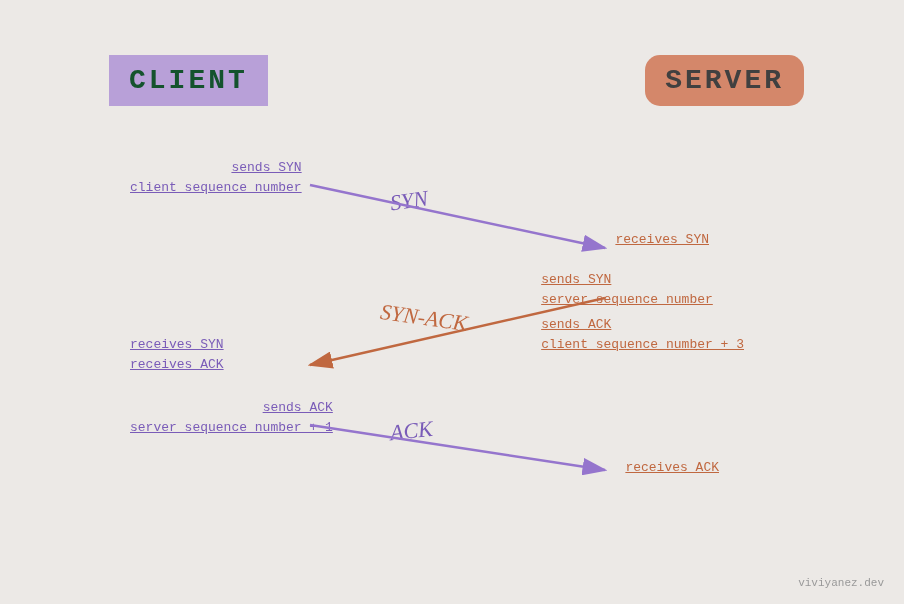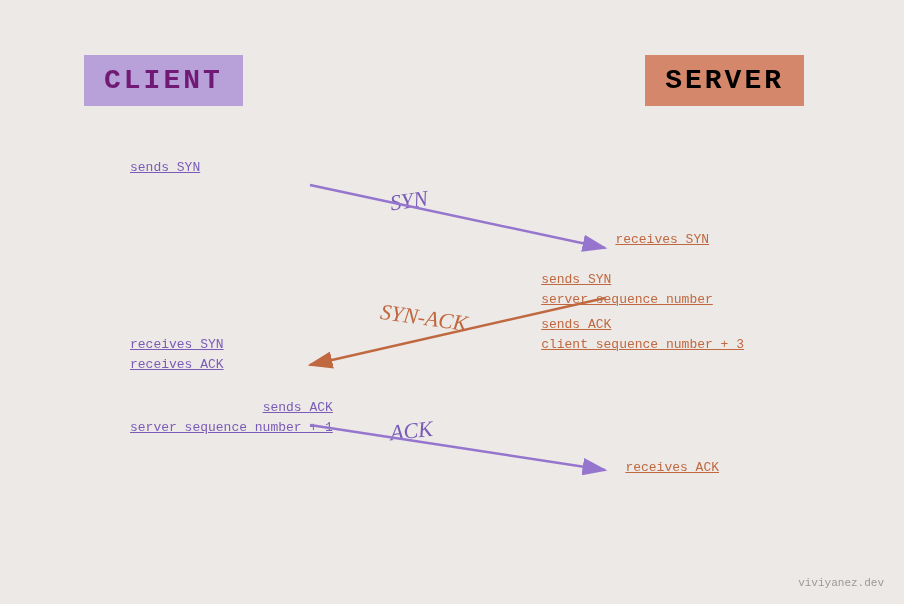--- a/index.html
+++ b/index.html
@@ -17,29 +17,30 @@
       position: absolute;
       top: 55px;
       padding: 10px 20px;
       font-size: 28px;
       font-weight: bold;
       letter-spacing: 3px;
       text-transform: uppercase;
     }
 
     .client-box {
-      left: 84px;
+      left: 109px;
       background-color: #b8a0d8;
-      color: #701a75;
+      color: #14532d;
     }
 
     .server-box {
       right: 100px;
       background-color: #d4876a;
-      color: #000000;
+      color: #404040;
+      border-radius: 15px;
     }
 
     .label-text {
       position: absolute;
       font-size: 13px;
       color: #7a5cb8;
       line-height: 1.5;
       font-family: 'Courier New', Courier, monospace;
       text-decoration: underline;
     }
@@ -82,20 +83,21 @@
 <div class="header-box client-box">
   <span>CLIENT</span>
 </div>
 
 <div class="header-box server-box">
   <span>SERVER</span>
 </div>
 
 <div class="label-text" style="left: 130px; top: 158px; text-align: right;">
   <div>sends SYN</div>
+  <div>client sequence number</div>
 </div>
 
 <div class="label-text label-right" style="right: 195px; top: 230px;">
   <div>receives SYN</div>
 </div>
 
 <div class="label-text label-right" style="right: 160px; top: 270px;">
   <div>sends SYN</div>
   <div>server sequence number</div>
   <div style="margin-top: 6px;">sends ACK</div>

